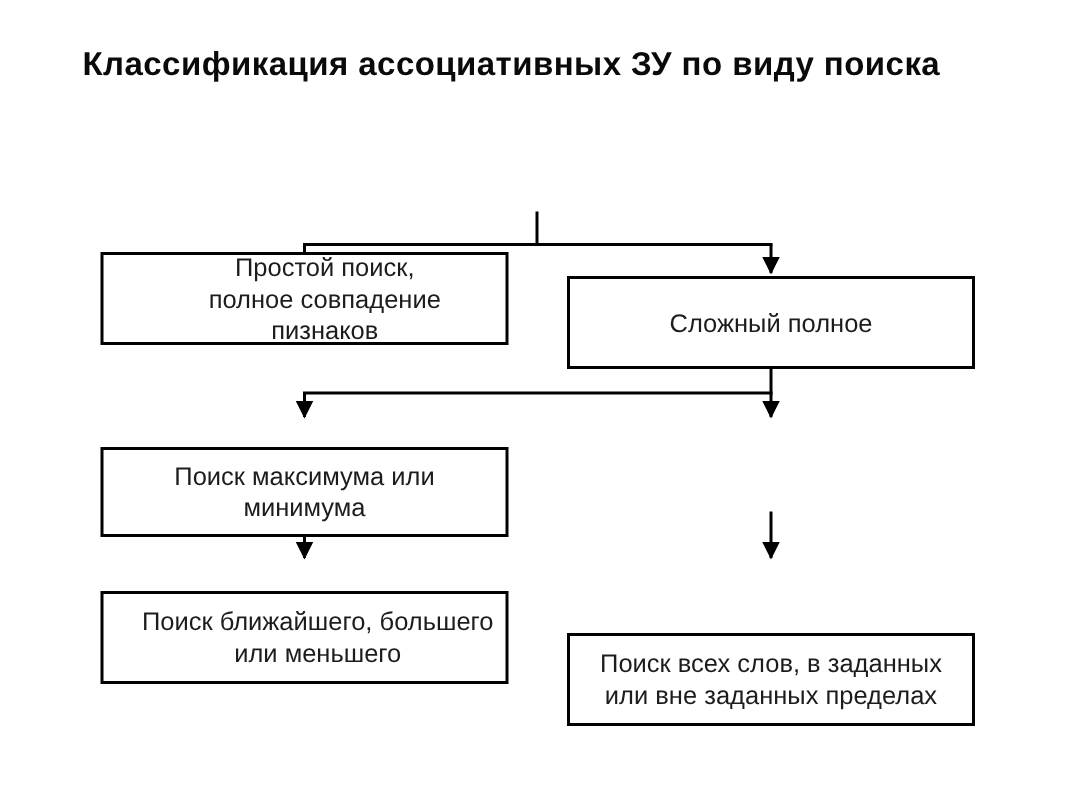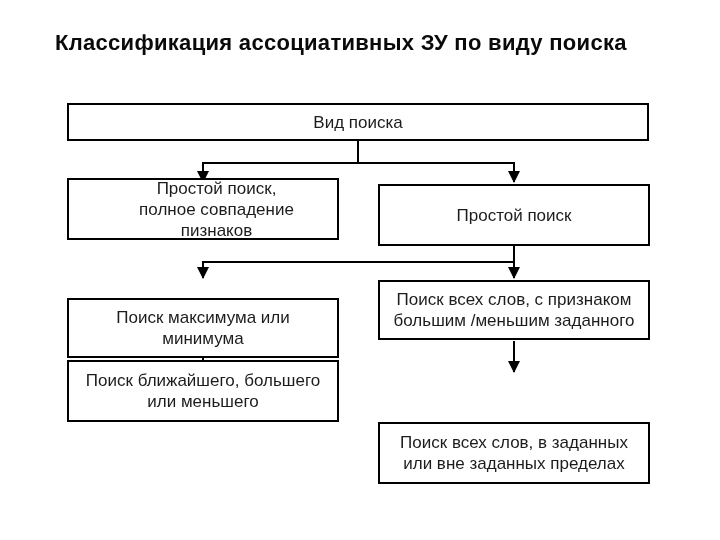--- a/index.html
+++ b/index.html
@@ -45,25 +45,25 @@
   }
   .node-label {
     font-size: 17px;
     line-height: 21px;
     color: #1c1c1c;
     white-space: pre-line;
     padding: 2px 8px;
   }
   
   .n-root    { left: 67px;  top: 103px; width: 582px; height: 38px; }
-  .n-simple  { left: 67px;  top: 178px; width: 272px; height: 62px; padding-left: 27px; }
+  .n-simple  { left: 67px;  top: 168px; width: 272px; height: 62px; padding-left: 27px; }
   .n-complex { left: 378px; top: 184px; width: 272px; height: 62px; }
   .n-maxmin  { left: 67px;  top: 280px; width: 272px; height: 60px; margin-top: 18px; }
   .n-attr    { left: 378px; top: 280px; width: 272px; height: 60px; }
-  .n-nearest { left: 67px;  top: 360px; width: 272px; height: 62px; }
+  .n-nearest { left: 67px;  top: 394px; width: 272px; height: 62px; justify-content: flex-end; }
   .n-range   { left: 378px; top: 374px; width: 272px; height: 62px; margin-top: 48px; }
 </style>
 </head>
 <body>
 
 <div class="slide">
 
   <div class="slide-title">Классификация ассоциативных ЗУ по виду поиска</div>
 
   <svg class="connectors" viewBox="0 0 720 540" xmlns="http://www.w3.org/2000/svg">
@@ -80,42 +80,35 @@
 
     <path d="M514,246 V262" stroke="#000000" stroke-width="2" fill="none"></path>
     <path d="M202,262 H515" stroke="#000000" stroke-width="2" fill="none"></path>
     <path d="M203,262 V278" stroke="#000000" stroke-width="2" fill="none" marker-end="url(#arrowhead)"></path>
     <path d="M514,262 V278" stroke="#000000" stroke-width="2" fill="none" marker-end="url(#arrowhead)"></path>
 
     <path d="M203,341 V372" stroke="#000000" stroke-width="2" fill="none" marker-end="url(#arrowhead)"></path>
     <path d="M514,341 V372" stroke="#000000" stroke-width="2" fill="none" marker-end="url(#arrowhead)"></path>
   </svg>
 
-  <div class="node n-root">
-    <div class="node-label">Вид поиска</div>
-  </div>
 
   <div class="node n-simple">
     <div class="node-label">Простой поиск,
 полное совпадение пизнаков</div>
   </div>
 
   <div class="node n-complex">
-    <div class="node-label">Простой поиск</div>
+    <div class="node-label">Сложный полное</div>
   </div>
 
   <div class="node n-maxmin">
     <div class="node-label">Поиск максимума или
 минимума</div>
   </div>
 
-  <div class="node n-attr">
-    <div class="node-label">Поиск всех слов, с признаком
-большим /меньшим заданного</div>
-  </div>
 
   <div class="node n-nearest">
     <div class="node-label">Поиск ближайшего, большего
 или меньшего</div>
   </div>
 
   <div class="node n-range">
     <div class="node-label">Поиск всех слов, в заданных
 или вне заданных пределах</div>
   </div>

